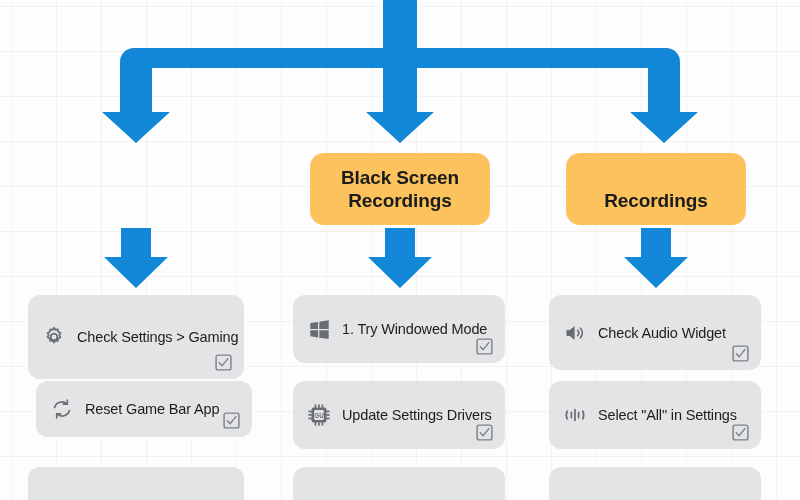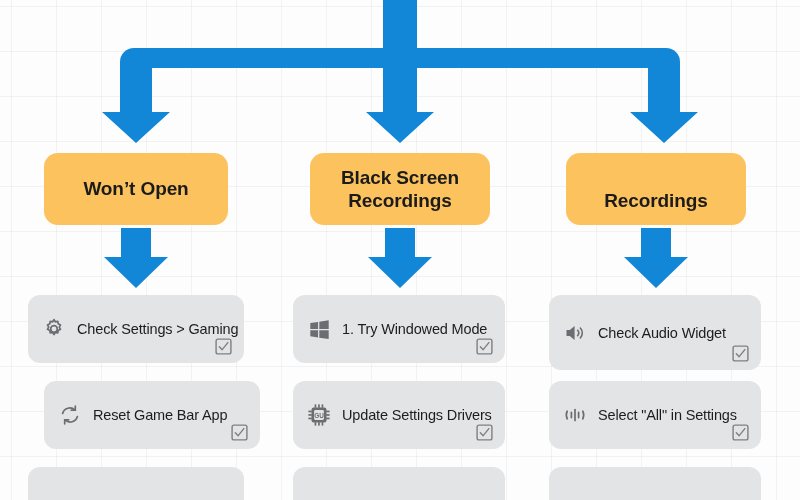--- a/index.html
+++ b/index.html
@@ -109,57 +109,54 @@
 
     <path d="M383 62 H417 V112 H434 L400 143 L366 112 H383 Z" fill="#1287d8"></path>
 
     <path d="M648 62 H680 V112 H698 L664 143 L630 112 H648 Z" fill="#1287d8"></path>
 
     <path d="M121 228 H151 V257 H168 L136 288 L104 257 H121 Z" fill="#1287d8"></path>
     <path d="M385 228 H415 V257 H432 L400 288 L368 257 H385 Z" fill="#1287d8"></path>
     <path d="M641 228 H671 V257 H688 L656 288 L624 257 H641 Z" fill="#1287d8"></path>
   </svg>
 
-  <div class="problem-box" style="left:44px; top:153px; width:184px; height:72px;">
-    <span>Won’t Open</span>
-  </div>
 
   <div class="problem-box two-line" style="left:310px; top:153px; width:180px; height:72px;">
     <span>
       <span>Black Screen</span><br>
       <span>Recordings</span>
     </span>
   </div>
 
   <div class="problem-box two-line" style="left:566px; top:153px; width:180px; height:72px;">
     <span>
       <br>
       <span>Recordings</span>
     </span>
   </div>
 
-  <div class="step-card" style="left:28px; top:295px; width:216px; height:68px;">
+  <div class="step-card" style="left:28px; top:295px; width:216px; height:84px;">
     <div class="card-inner">
       <span class="step-icon">
         <svg viewBox="0 0 24 24" width="24" height="24" fill="none" stroke="currentColor" stroke-width="1.7">
           <circle cx="12" cy="12" r="3.3"></circle>
           <path d="M12 2.6l1.3 2.2 2.5-.5.4 2.5 2.3 1.1-1.2 2.2 1.2 2.2-2.3 1.1-.4 2.5-2.5-.5L12 17.6l-1.3-2.2-2.5.5-.4-2.5-2.3-1.1L6.7 10 5.5 7.9l2.3-1.1.4-2.5 2.5.5z" stroke-linejoin="round"></path>
         </svg>
       </span>
       <span class="step-label">Check Settings &gt; Gaming</span>
     </div>
     <span class="step-check">
       <svg viewBox="0 0 20 20" width="19" height="19" fill="none" stroke="currentColor" stroke-width="1.5">
         <rect x="2.2" y="2.2" width="15.6" height="15.6" rx="2"></rect>
         <path d="M5.6 10.2l3 3.1 6-7.4" stroke-linecap="round" stroke-linejoin="round"></path>
       </svg>
     </span>
   </div>
 
-  <div class="step-card" style="left:44px; top:381px; width:216px; height:68px;">
+  <div class="step-card" style="left:36px; top:381px; width:216px; height:56px;">
     <div class="card-inner">
       <span class="step-icon">
         <svg viewBox="0 0 24 24" width="24" height="24" fill="none" stroke="currentColor" stroke-width="1.7" stroke-linecap="round">
           <path d="M4.6 10.4a7.5 7.5 0 0 1 12.4-3.3"></path>
           <path d="M19.4 13.6a7.5 7.5 0 0 1-12.4 3.3"></path>
           <path d="M17.3 3.2v4h-4"></path>
           <path d="M6.7 20.8v-4h4"></path>
         </svg>
       </span>
       <span class="step-label">Reset Game Bar App</span>

